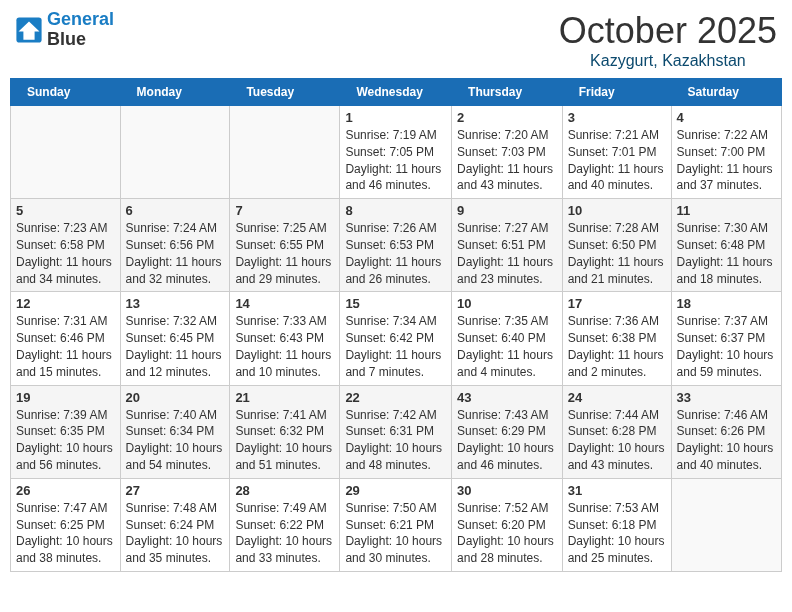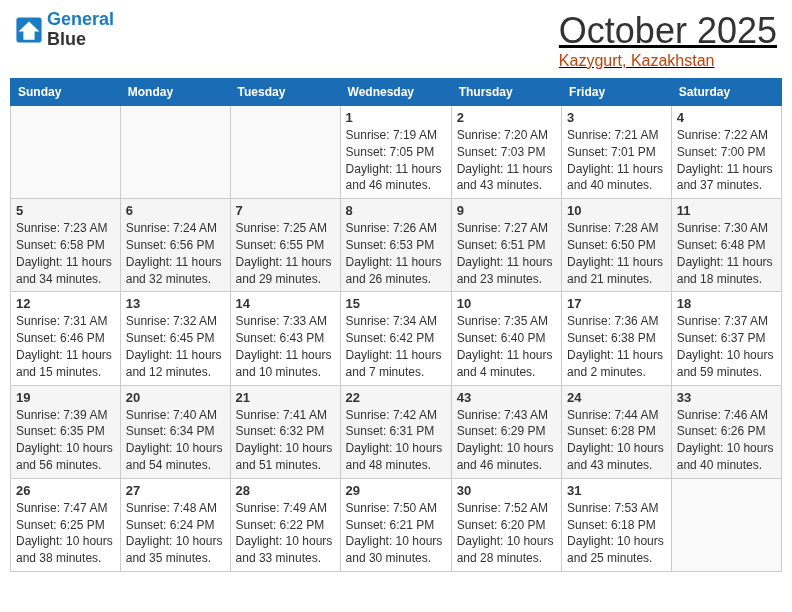--- a/index.html
+++ b/index.html
@@ -29,42 +29,41 @@
       line-height: 1.1;
     }
     .logo-text span {
       color: #1a7dc4;
     }
     .logo-icon {
       width: 28px;
       height: 28px;
     }
     .title-block {
-      text-align: left;
-      text-decoration: underline;
+      text-align: center;
     }
     .month-title {
       font-size: 36px;
       color: #333;
       font-weight: normal;
     }
     .location-title {
       font-size: 16px;
-      color: #c2410c;
+      color: #0c4a6e;
     }
     .calendar {
       width: 100%;
       border-collapse: collapse;
       font-size: 11px;
     }
     .calendar th {
       background-color: #1a6db5;
       color: #fff;
       text-align: left;
-      padding: 6px 7px;
+      padding: 6px 16px;
       font-size: 12px;
       font-weight: bold;
       border: 1px solid #1a6db5;
     }
     .calendar td {
       border: 1px solid #ccc;
       vertical-align: top;
       padding: 4px 5px;
       width: 113px;
       height: 85px;

